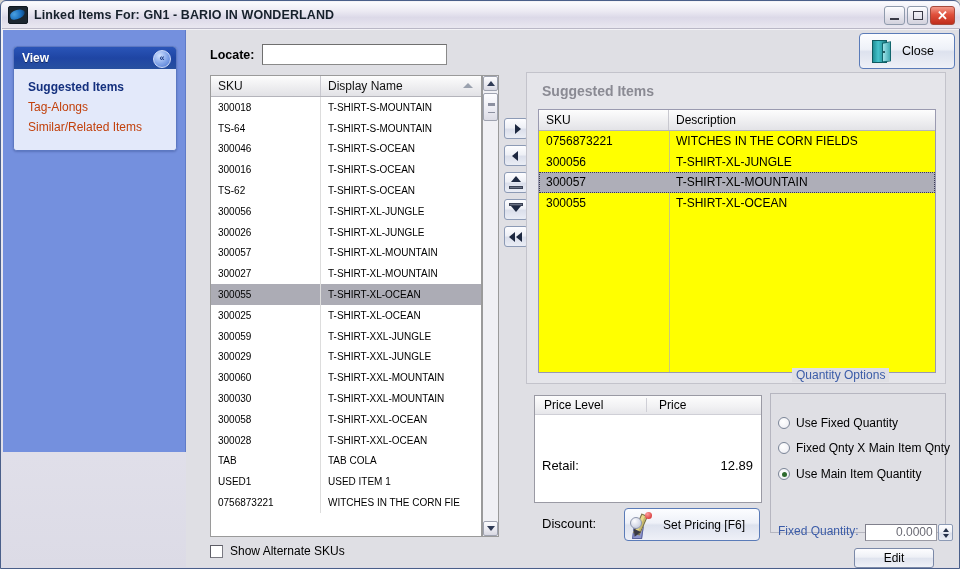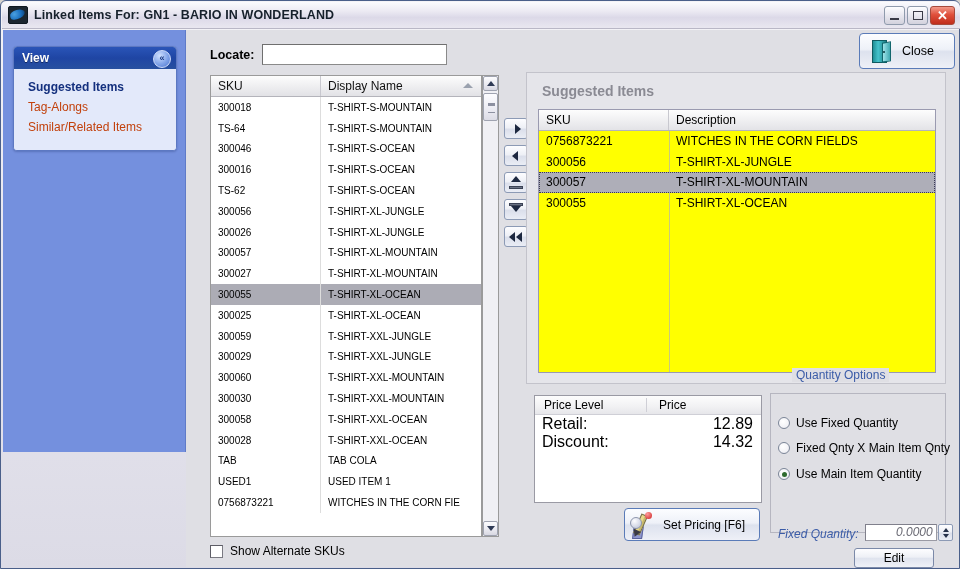--- a/index.html
+++ b/index.html
@@ -223,21 +223,21 @@
     background:#fff;border:1px solid #9a9aa4;box-sizing:border-box;
     display:flex;flex-direction:column;
   }
   .price-head{
     height:18px;flex:none;display:flex;align-items:center;font-size:12px;
     background:linear-gradient(to bottom,#fdfdfd 0%,#f1f1f3 60%,#e6e6ea 100%);
     border-bottom:1px solid #cfcfd6;position:relative;
   }
   .ph1{width:112px;padding-left:9px;box-sizing:border-box;border-right:1px solid #cfcfd6;}
   .ph2{flex:1;padding-left:12px;box-sizing:border-box;}
-  .prow{display:flex;font-size:16px;padding:0 8px 0 7px;height:18px;align-items:flex-end;}
+  .prow{display:flex;font-size:13px;padding:0 8px 0 7px;height:18px;align-items:flex-end;margin-top:40px;}
   .pname{flex:1;}
   .pval{text-align:right;}
 
   
   .qbox{
     position:absolute;left:584px;top:363px;width:176px;height:140px;
     border:1px solid #b6b6c0;box-sizing:border-box;background:transparent;
   }
   .qlegend{
     position:absolute;left:594px;top:338px;background:#dfdfe4;padding:0 4px;
@@ -246,21 +246,21 @@
   .qopt{position:absolute;left:592px;display:flex;align-items:center;font-size:12px;}
   .radio{
     width:12px;height:12px;border-radius:50%;box-sizing:border-box;
     border:1px solid #7b8597;background:radial-gradient(circle at 40% 35%,#ffffff 0%,#f3f3f7 60%,#e3e3ea 100%);
     margin-right:6px;position:relative;flex:none;cursor:pointer;
   }
   .radio.on:after{
     content:"";position:absolute;left:2.5px;top:2.5px;width:5px;height:5px;border-radius:50%;
     background:#2f6b2f;
   }
-  .fqrow{position:absolute;left:592px;top:494px;display:flex;align-items:flex-end;font-style:italic;}
+  .fqrow{position:absolute;left:592px;top:494px;display:flex;align-items:flex-start;}
   .fqlbl{font-size:12px;color:#3b5ca8;margin-right:6px;}
   .fqinp{
     width:72px;height:17px;box-sizing:border-box;background:#fff;
     border:1px solid #9a9aa4;border-top-color:#80808c;border-left-color:#80808c;
     font-size:12px;color:#6a6a74;text-align:right;padding-right:3px;line-height:15px;
   }
   .spin{
     width:15px;height:17px;box-sizing:border-box;margin-left:1px;border-radius:2px;
     border:1px solid #8c9ab5;
     background:linear-gradient(to bottom,#fdfdff 0%,#eef0f6 48%,#dbdfeb 52%,#eaedf5 100%);

